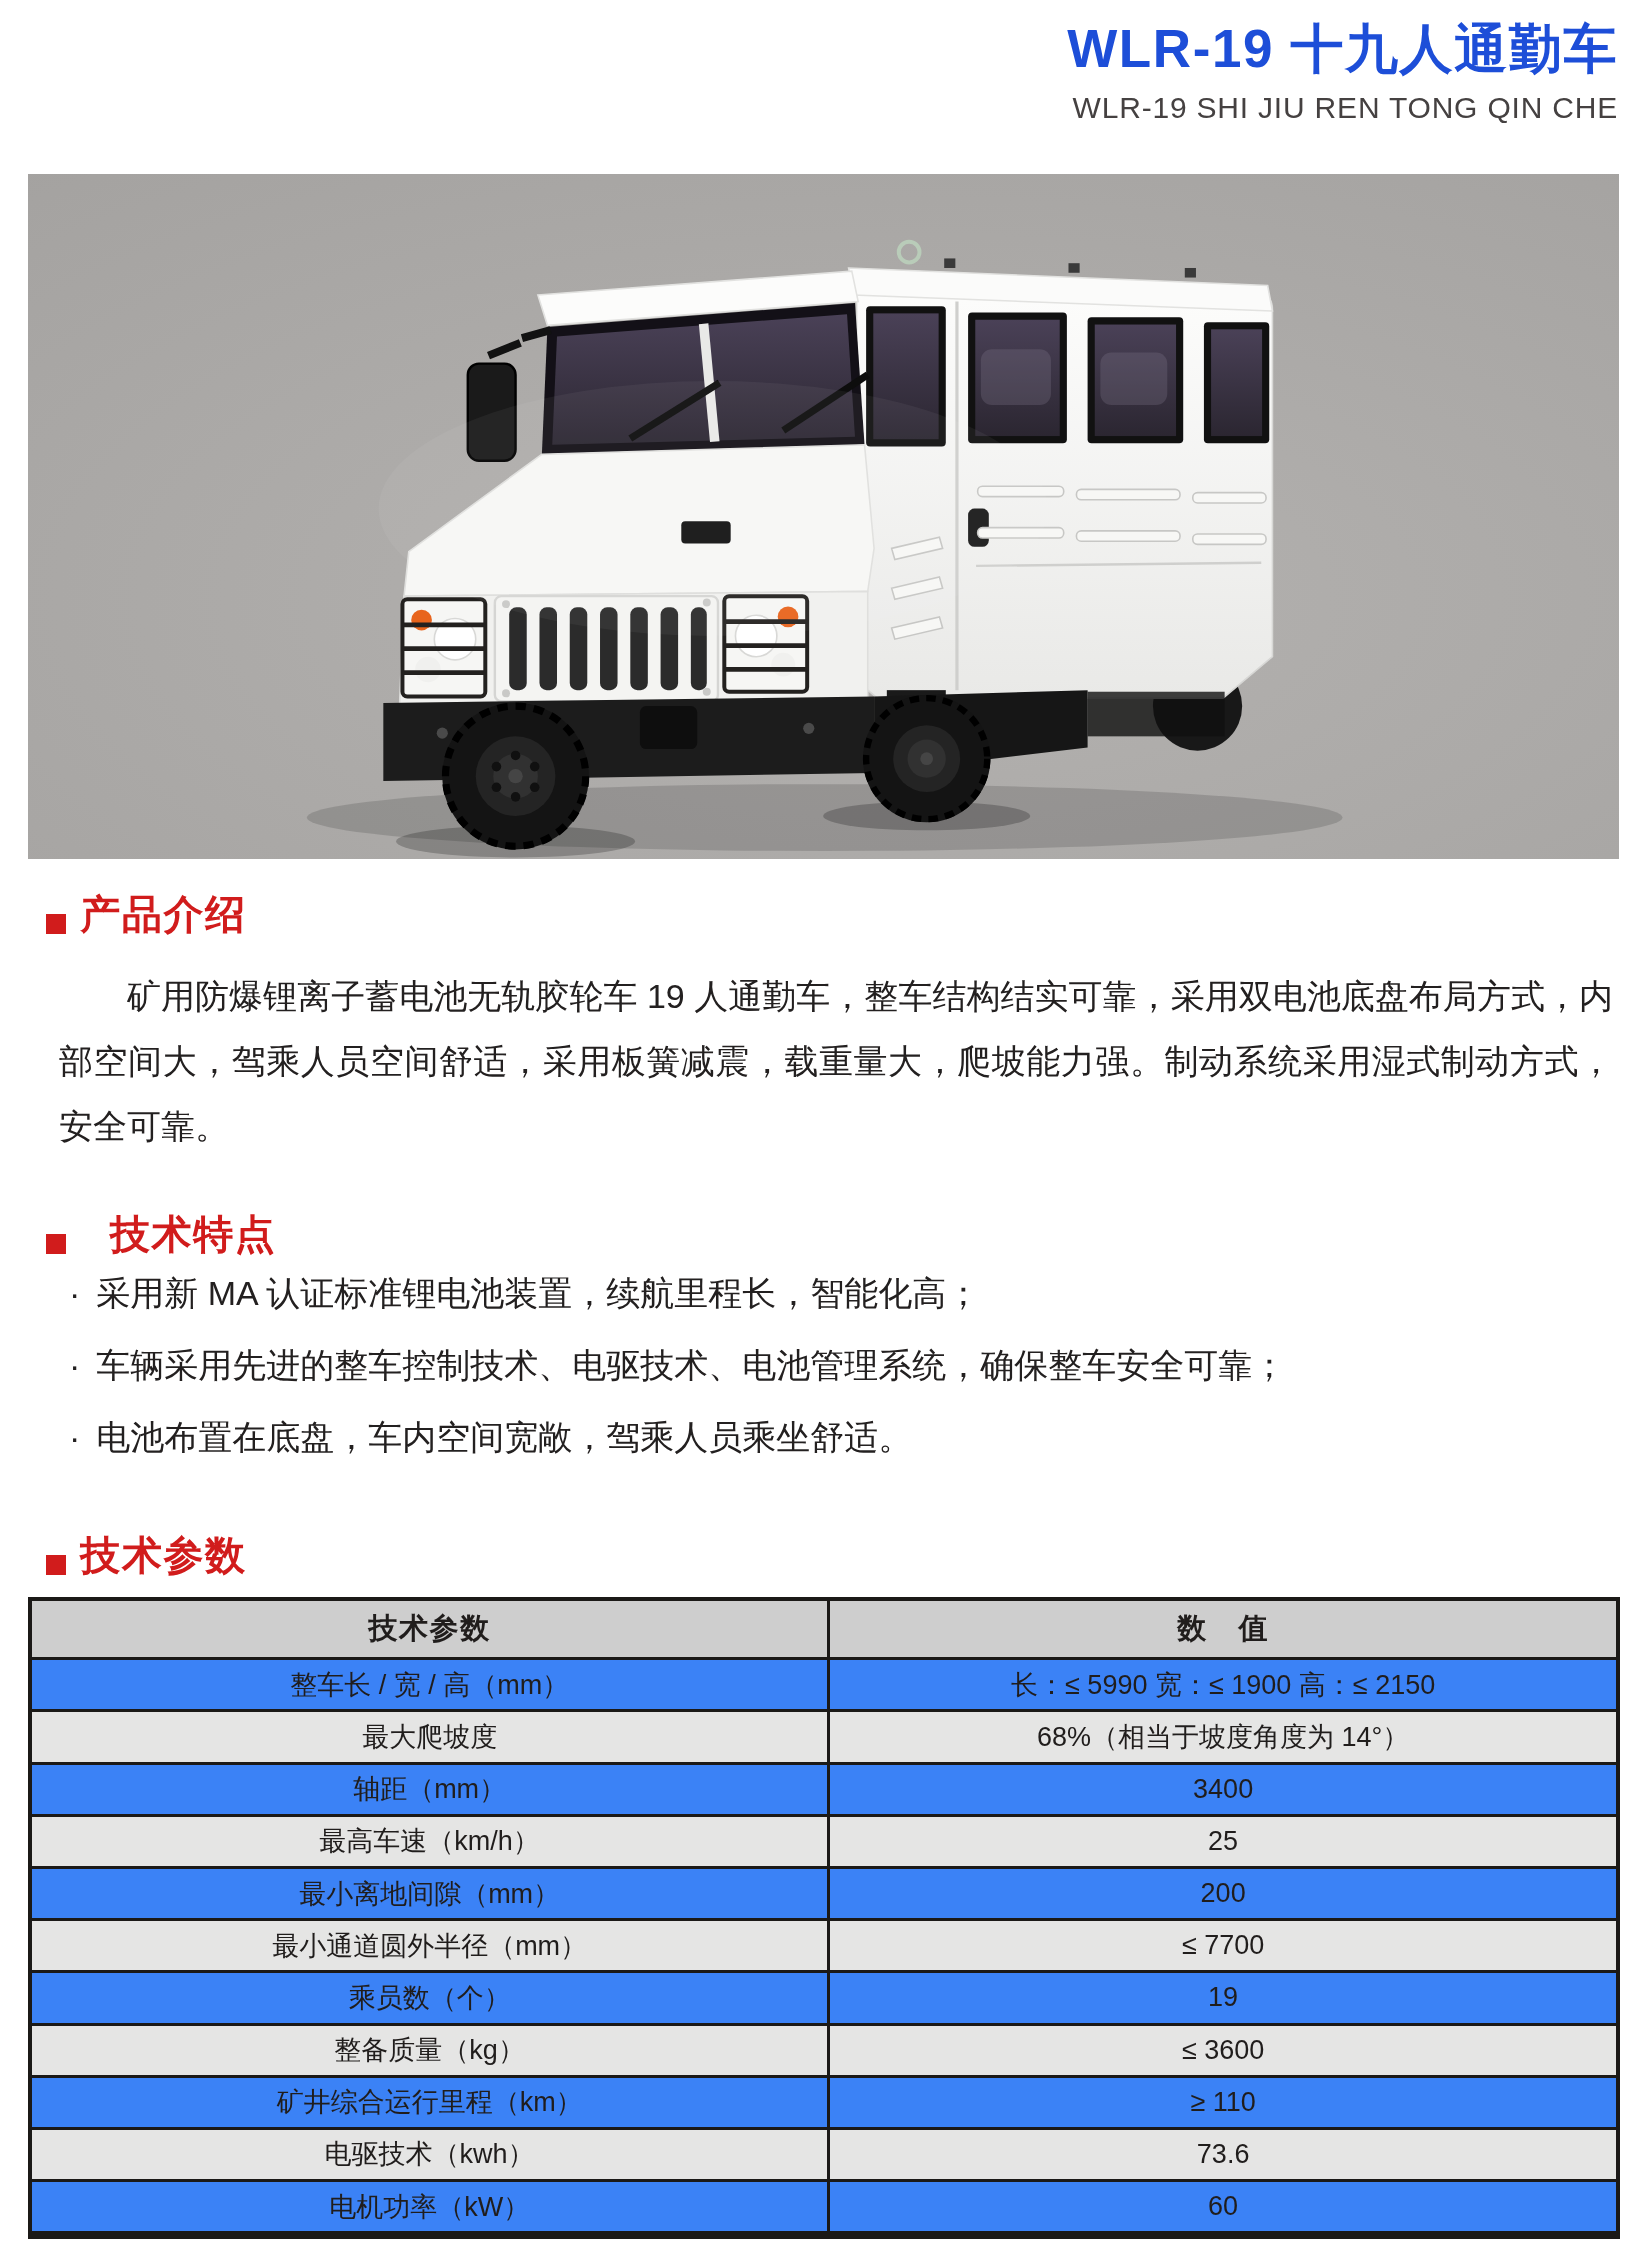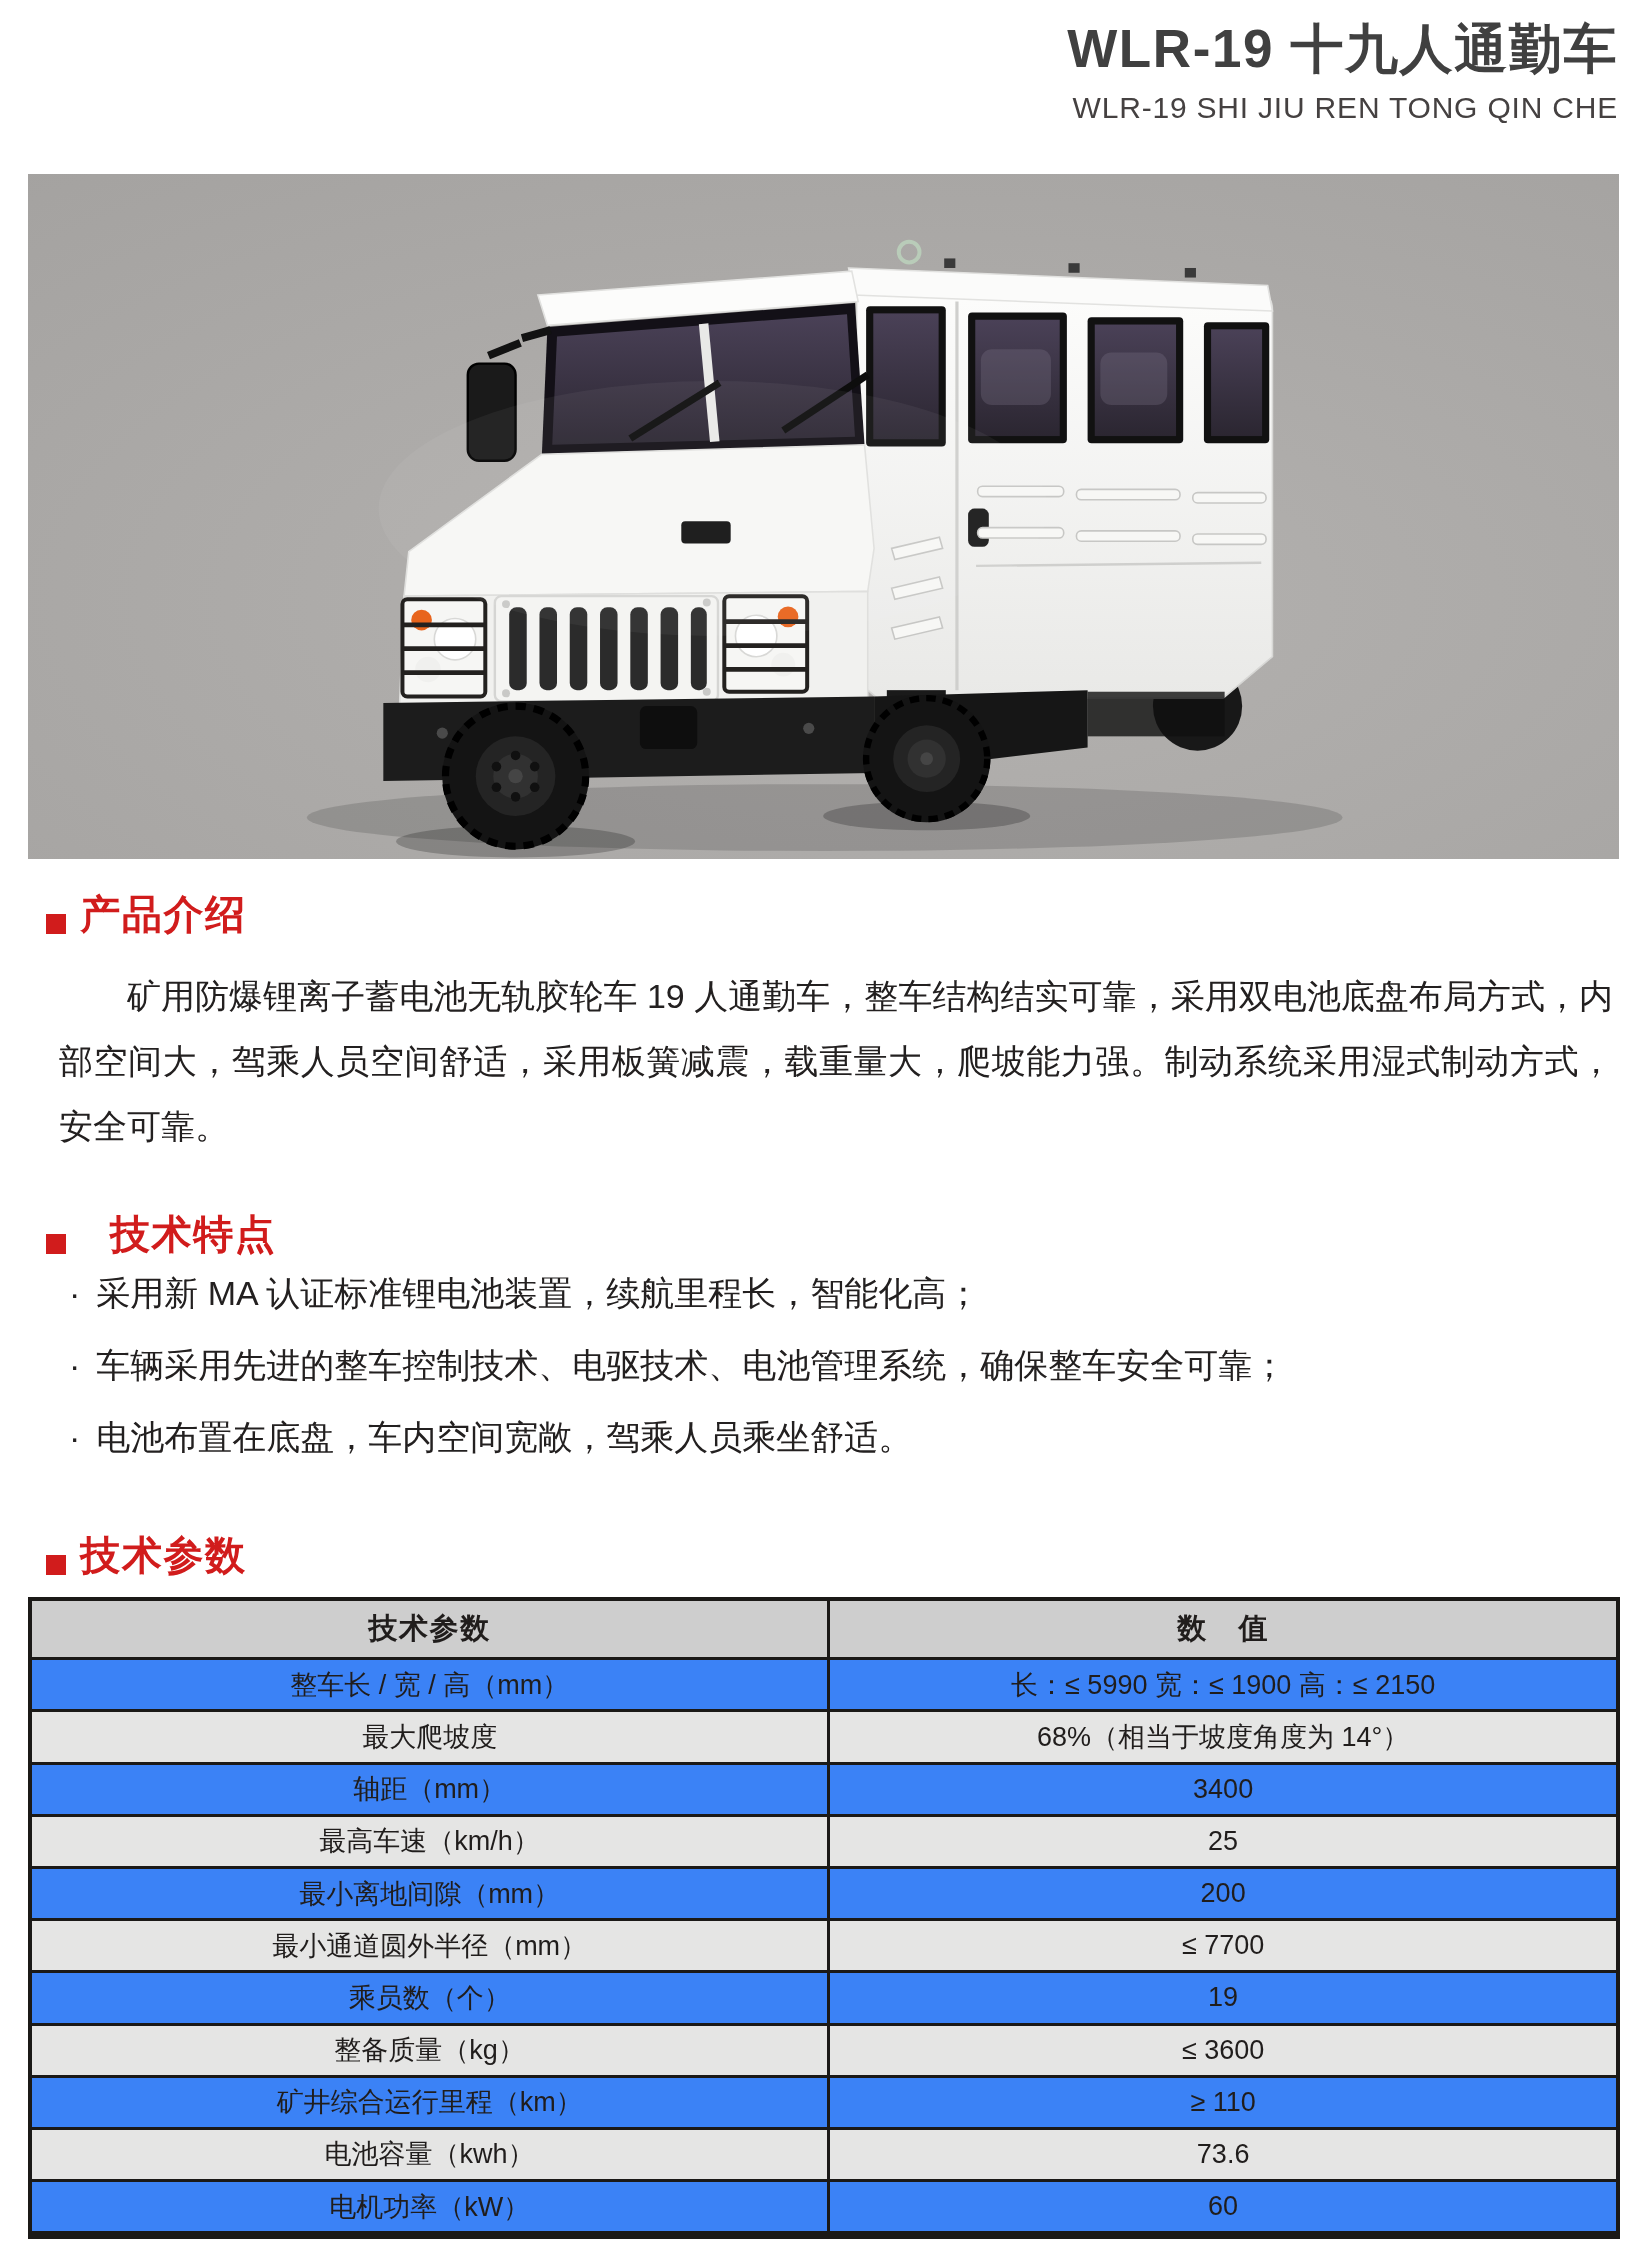--- a/index.html
+++ b/index.html
@@ -5,21 +5,21 @@
   html,body{margin:0;padding:0;background:#ffffff;}
   body{
     width:1648px;height:2261px;
     font-family:"Liberation Sans","DejaVu Sans",sans-serif;
     color:#262222;position:relative;overflow:hidden;
   }
   .page{position:absolute;inset:0;background:#ffffff;}
 
   
   .doc-header{position:absolute;top:19px;right:30px;text-align:right;}
-  .doc-title{font-size:53px;font-weight:bold;color:#404040;letter-spacing:1.6px;line-height:1.15;margin-left:34px;}
+  .doc-title{font-size:53px;font-weight:bold;color:#1d4ed8;letter-spacing:1.6px;line-height:1.15;margin-left:34px;}
   .doc-subtitle{margin-top:11px;font-size:30px;color:#454141;letter-spacing:0.8px;font-weight:500;}
 
   
   .hero{position:absolute;left:28px;top:174px;width:1591px;height:685px;}
   .hero svg{display:block;width:100%;height:100%;}
 
   
   .sec{position:absolute;display:flex;align-items:flex-end;gap:14.3px;margin:0;}
   .sec .sq{width:20px;height:20px;background:#d11c1c;flex:0 0 auto;margin-top:6.4px;}
   .sec .sec-label{font-size:40px;font-weight:bold;color:#d11c1c;letter-spacing:1.6px;line-height:1;}
@@ -291,21 +291,21 @@
         </tr>
         <tr>
           <td>整备质量（kg）</td>
           <td>≤ 3600</td>
         </tr>
         <tr>
           <td>矿井综合运行里程（km）</td>
           <td>≥ 110</td>
         </tr>
         <tr>
-          <td>电池容量（kwh）</td>
+          <td>电驱技术（kwh）</td>
           <td>73.6</td>
         </tr>
         <tr>
           <td>电机功率（kW）</td>
           <td>60</td>
         </tr>
       </tbody>
     </table>
   </div>
 

